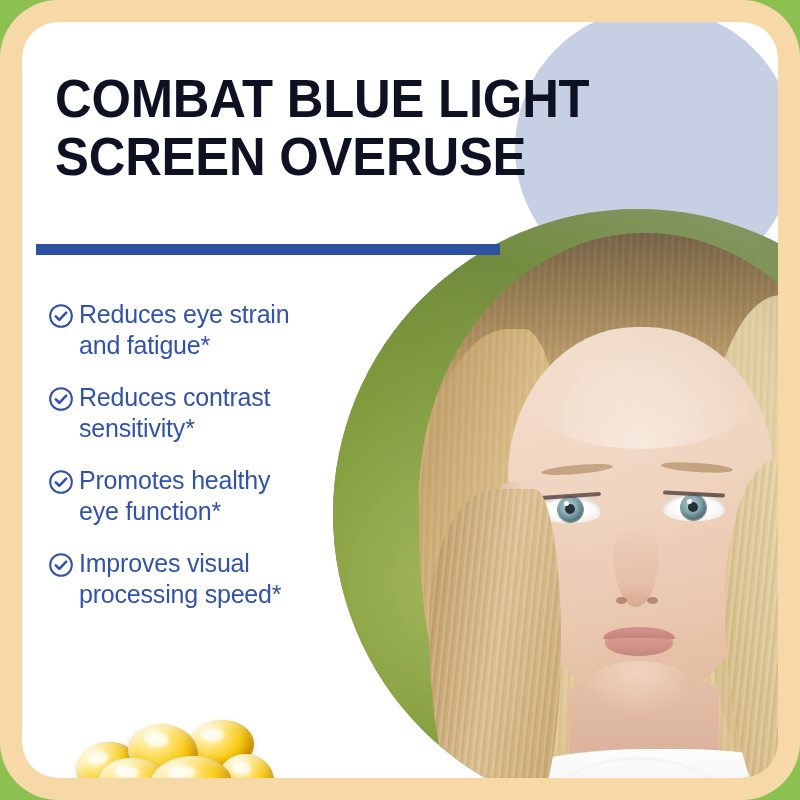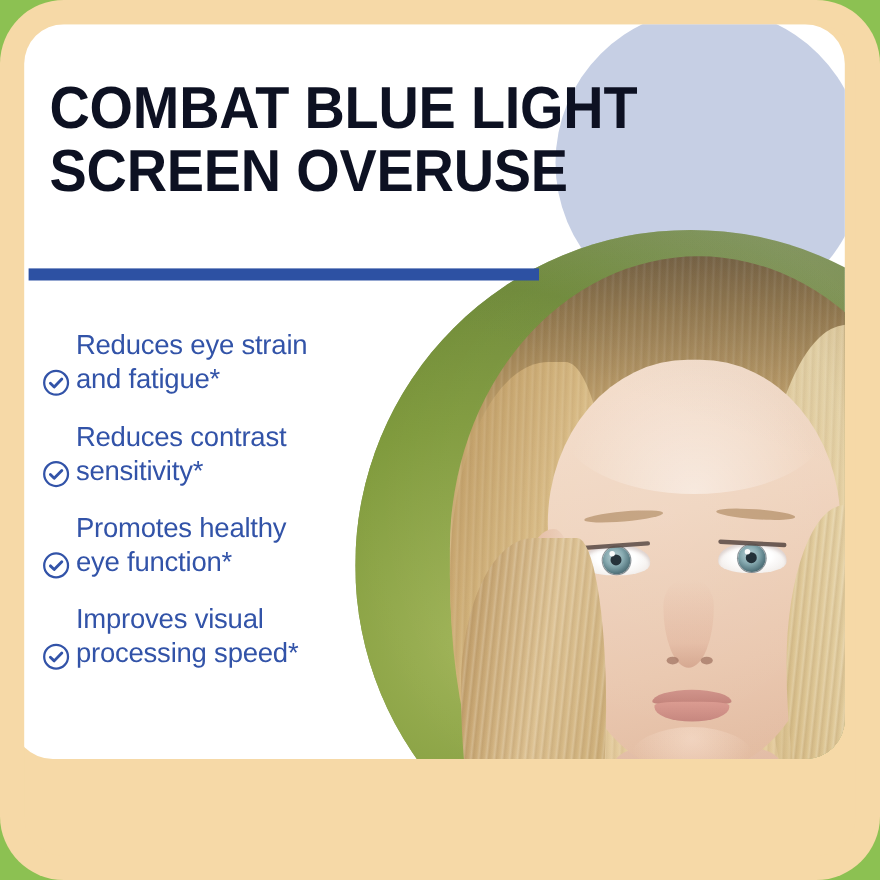--- a/index.html
+++ b/index.html
@@ -25,22 +25,22 @@
     position:absolute;
     left:11px; top:11px;
     width:778px; height:778px;
     background:#f6d9a7;
     border-radius:46px;
   }
 
   
   #card{
     position:absolute;
-    left:12px; top:22px;
-    width:756px; height:668px;
+    left:22px; top:22px;
+    width:756px; height:756px;
     background:#ffffff;
     border-radius:36px;
     overflow:hidden;
   }
 
   
   #lavender-circle{
     position:absolute;
     left:493px; top:-14px;
     width:280px; height:280px;
@@ -252,21 +252,21 @@
 
   
   #benefits{
     position:absolute;
     left:26px; top:277px;
     width:330px;
   }
   .benefit{
     position:relative;
     display:flex;
-    align-items:flex-end;
+    align-items:flex-start;
     margin-bottom:21px;
   }
   .check-icon{
     flex:0 0 auto;
     width:26px; height:26px;
     margin-top:4px;
     margin-right:5px;
   }
   .benefit-text{
     color:#3253a8;

